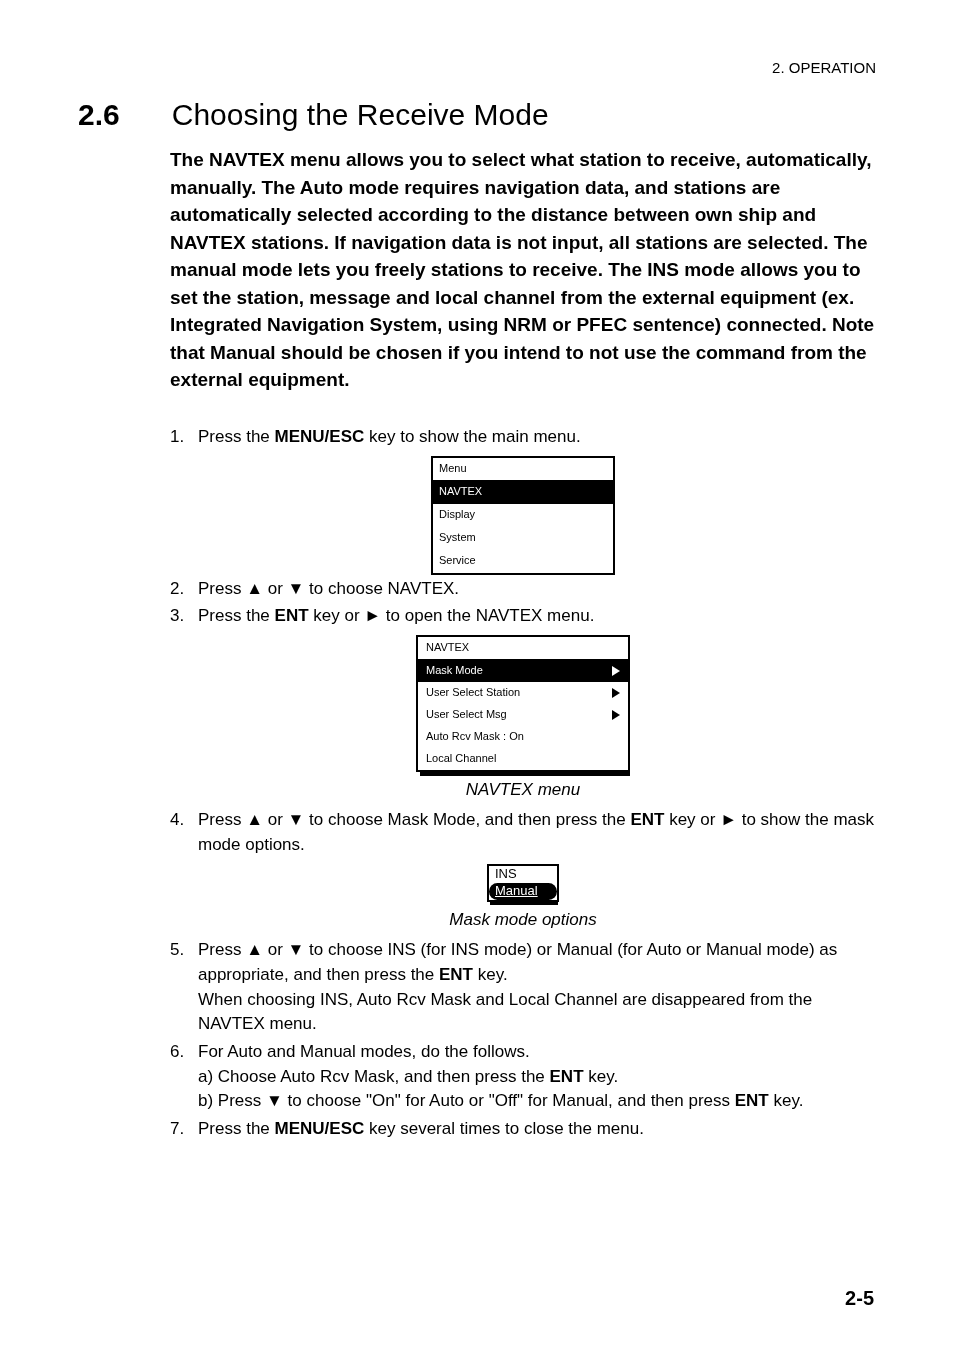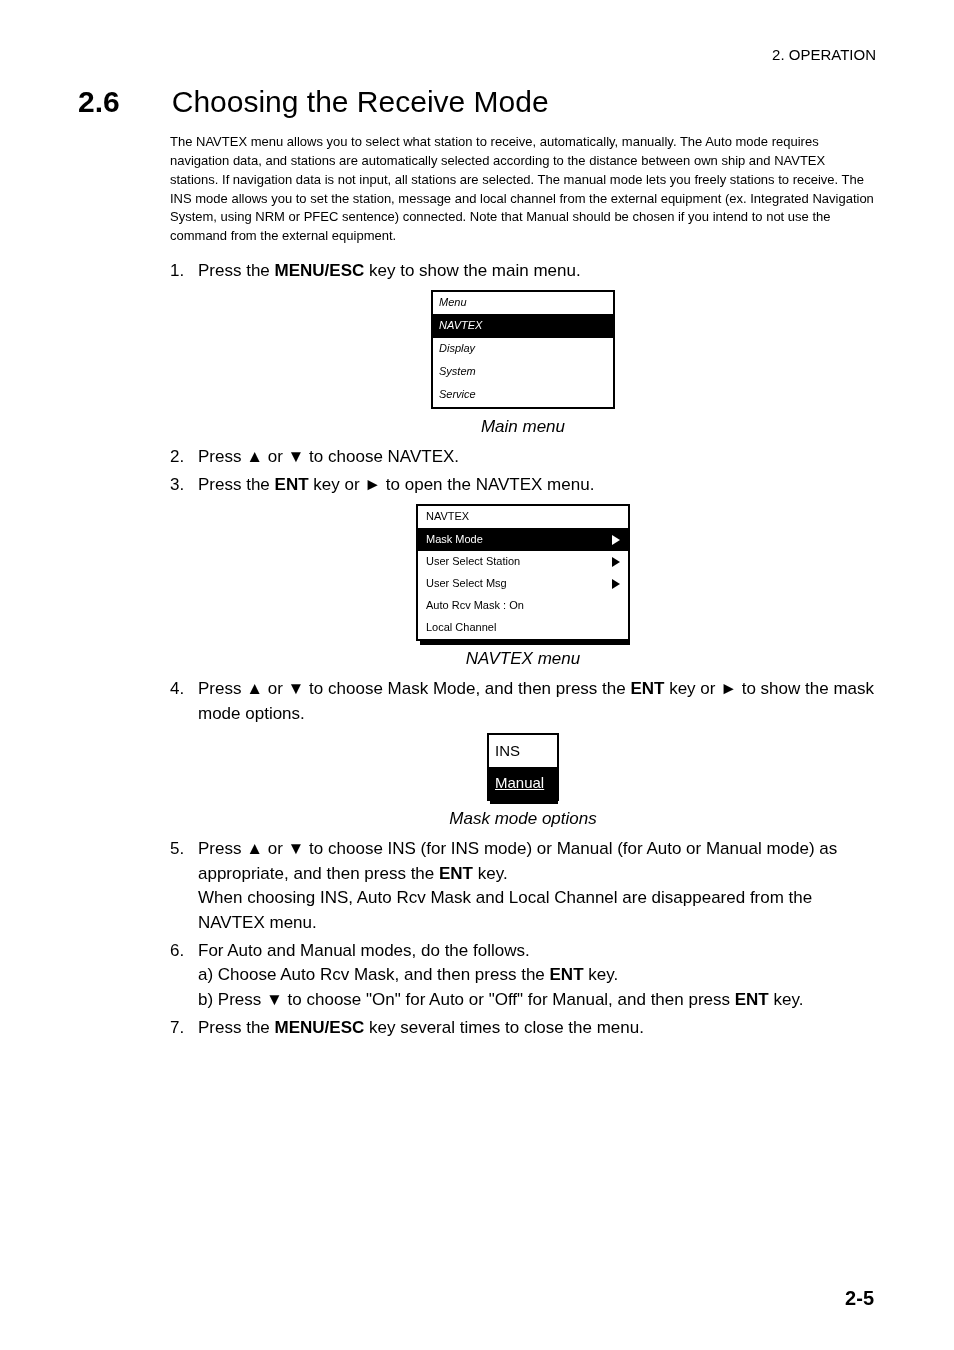--- a/index.html
+++ b/index.html
@@ -6,21 +6,21 @@
     margin: 0;
     padding: 0;
     background: #ffffff;
     font-family: Arial, Helvetica, sans-serif;
     color: #000;
   }
   .page {
     width: 954px;
     height: 1350px;
     box-sizing: border-box;
-    padding: 46px 78px 50px 78px;
+    padding: 59px 78px 50px 78px;
     position: relative;
   }
   .header-right {
     text-align: right;
     font-size: 15px;
     margin-bottom: 22px;
   }
   .section-row {
     display: flex;
     align-items: baseline;
@@ -32,23 +32,24 @@
     font-weight: bold;
   }
   .section-title {
     font-size: 30px;
     font-weight: normal;
   }
   .body-indent {
     margin-left: 92px;
   }
   .para {
-    font-size: 13px;
+    font-size: 19px;
     line-height: 1.45;
-    margin-bottom: 13px;
+    margin-bottom: 31px;
+    font-weight: bold;
   }
   .list {
     font-size: 17px;
     line-height: 1.45;
   }
   .list-item {
     display: flex;
     margin-bottom: 3px;
   }
   .list-num {
@@ -79,21 +80,20 @@
     width: 180px;
     background: #fff;
   }
   .mainmenu .row {
     height: 22px;
     border-bottom: 1px solid transparent;
     display: flex;
     align-items: center;
     padding: 0 6px;
     font-size: 11px;
-    font-style: italic;
   }
   .mainmenu .titlebar {
     border-bottom: 1px solid #000;
   }
   .mainmenu .hl {
     background: #000;
     color: #fff;
   }
 
   
@@ -146,25 +146,26 @@
   .maskbox-shadow {
     position: absolute;
     top: 3px;
     left: 3px;
     width: 68px;
     height: 100%;
     background: #000;
     z-index: 1;
   }
   .maskbox .row {
-    height: 32px;
+    height: 17px;
     display: flex;
     align-items: center;
     padding: 0 6px;
-    font-size: 15px;
+    font-size: 13px;
+    border-radius: 9px;
   }
   .maskbox .hl {
     background: #000;
     color: #fff;
     text-decoration: underline;
   }
 
   .footer-num {
     position: absolute;
     bottom: 40px;
@@ -201,21 +202,20 @@
 
       <div class="figure">
         <div class="mainmenu">
           <div class="row titlebar">Menu</div>
           <div class="row hl">NAVTEX</div>
           <div class="row">Display</div>
           <div class="row">System</div>
           <div class="row">Service</div>
         </div>
       </div>
-      <div class="caption">Main menu</div>
 
       <div class="list-item">
         <div class="list-num">2.</div>
         <div class="list-body">Press ▲ or ▼ to choose NAVTEX.</div>
       </div>
 
       <div class="list-item">
         <div class="list-num">3.</div>
         <div class="list-body">
           <span>Press the </span><span class="bold">ENT</span><span> key or ► to open the NAVTEX menu.</span>

